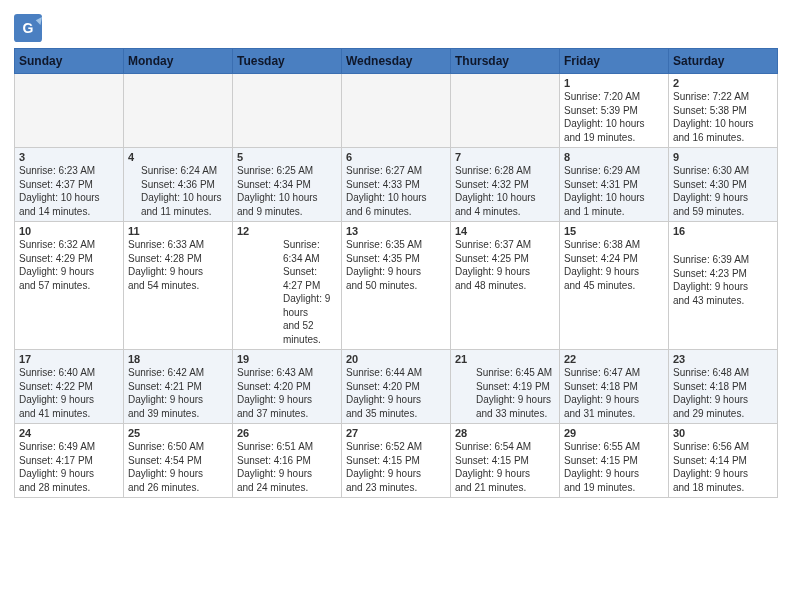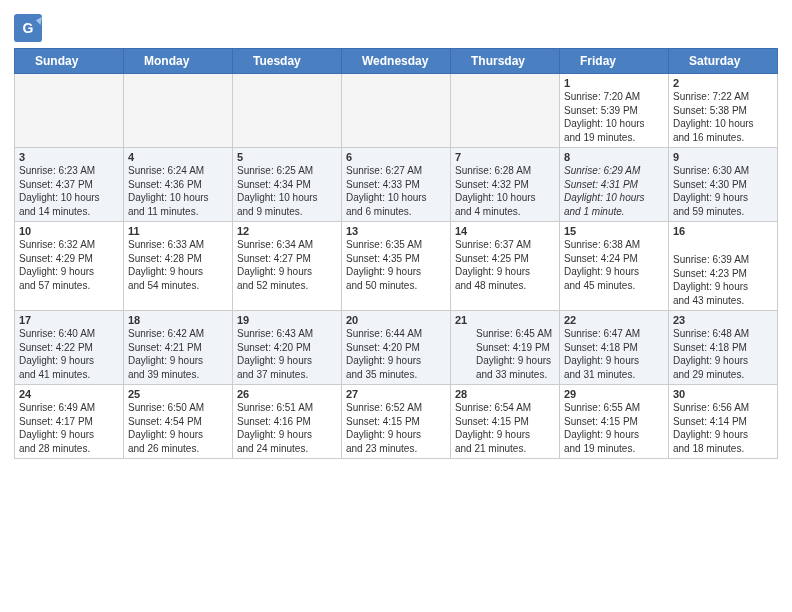--- a/index.html
+++ b/index.html
@@ -53,24 +53,24 @@
       color: #444;
       margin-top: 2px;
     }
     .calendar {
       width: 100%;
       border-collapse: collapse;
       margin-top: 6px;
     }
     .calendar th {
       background: #4a7fc1;
-      color: #ffffff;
+      color: #0f172a;
       font-size: 12px;
       font-weight: bold;
-      padding: 5px 20px;
+      padding: 5px 4px;
       border: 1px solid #3a6eb1;
       text-align: left;
     }
     .calendar td {
       border: 1px solid #ccc;
       vertical-align: top;
       padding: 3px 4px;
       font-size: 10px;
       color: #333;
       width: calc(100%/7);
@@ -159,21 +159,21 @@
         <tr>
           <td>
             <span class="day-num">3</span>
             <div class="day-info" style="white-space: pre-line;">Sunrise: 6:23 AM
 Sunset: 4:37 PM
 Daylight: 10 hours
 and 14 minutes.</div>
           </td>
           <td>
             <span class="day-num">4</span>
-            <div class="day-info" style="white-space: pre-line;">Sunrise: 6:24 AM
+            <div class="day-info" style="white-space: pre-line; margin-left: 13px;">Sunrise: 6:24 AM
 Sunset: 4:36 PM
 Daylight: 10 hours
 and 11 minutes.</div>
           </td>
           <td>
             <span class="day-num">5</span>
             <div class="day-info" style="white-space: pre-line;">Sunrise: 6:25 AM
 Sunset: 4:34 PM
 Daylight: 10 hours
 and 9 minutes.</div>
@@ -187,21 +187,21 @@
           </td>
           <td>
             <span class="day-num">7</span>
             <div class="day-info" style="white-space: pre-line;">Sunrise: 6:28 AM
 Sunset: 4:32 PM
 Daylight: 10 hours
 and 4 minutes.</div>
           </td>
           <td>
             <span class="day-num">8</span>
-            <div class="day-info" style="white-space: pre-line; font-style: italic;">Sunrise: 6:29 AM
+            <div class="day-info" style="white-space: pre-line;">Sunrise: 6:29 AM
 Sunset: 4:31 PM
 Daylight: 10 hours
 and 1 minute.</div>
           </td>
           <td>
             <span class="day-num">9</span>
             <div class="day-info" style="white-space: pre-line;">Sunrise: 6:30 AM
 Sunset: 4:30 PM
 Daylight: 9 hours
 and 59 minutes.</div>
@@ -217,21 +217,21 @@
           </td>
           <td>
             <span class="day-num">11</span>
             <div class="day-info" style="white-space: pre-line;">Sunrise: 6:33 AM
 Sunset: 4:28 PM
 Daylight: 9 hours
 and 54 minutes.</div>
           </td>
           <td>
             <span class="day-num">12</span>
-            <div class="day-info" style="white-space: pre-line;">Sunrise: 6:34 AM
+            <div class="day-info" style="white-space: pre-line; margin-left: 46px;">Sunrise: 6:34 AM
 Sunset: 4:27 PM
 Daylight: 9 hours
 and 52 minutes.</div>
           </td>
           <td>
             <span class="day-num">13</span>
             <div class="day-info" style="white-space: pre-line;">Sunrise: 6:35 AM
 Sunset: 4:35 PM
 Daylight: 9 hours
 and 50 minutes.</div>

